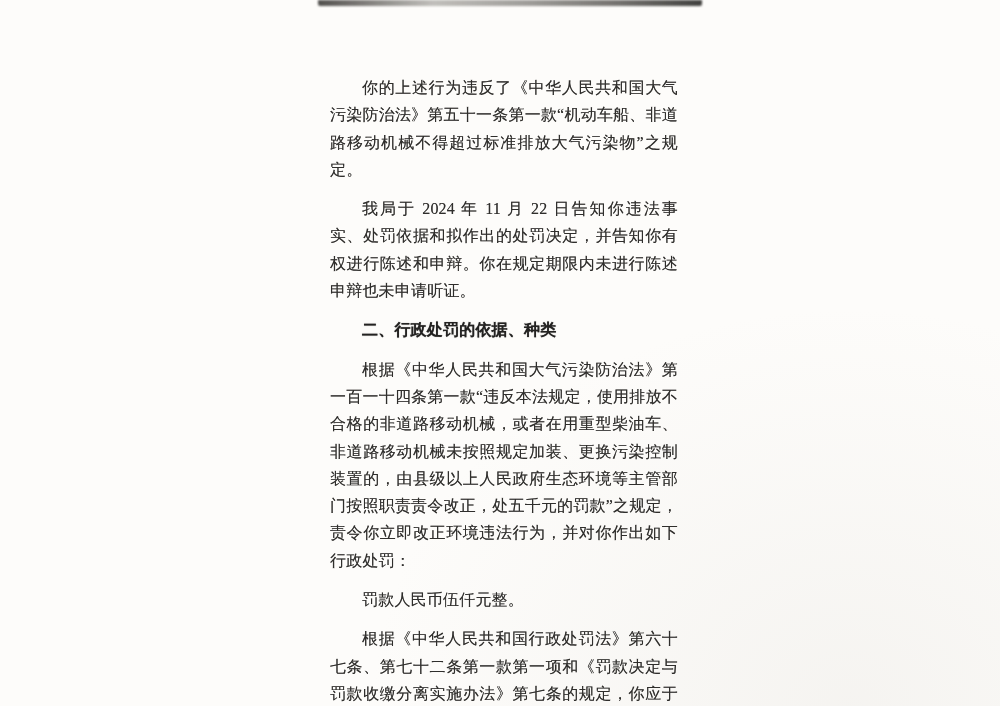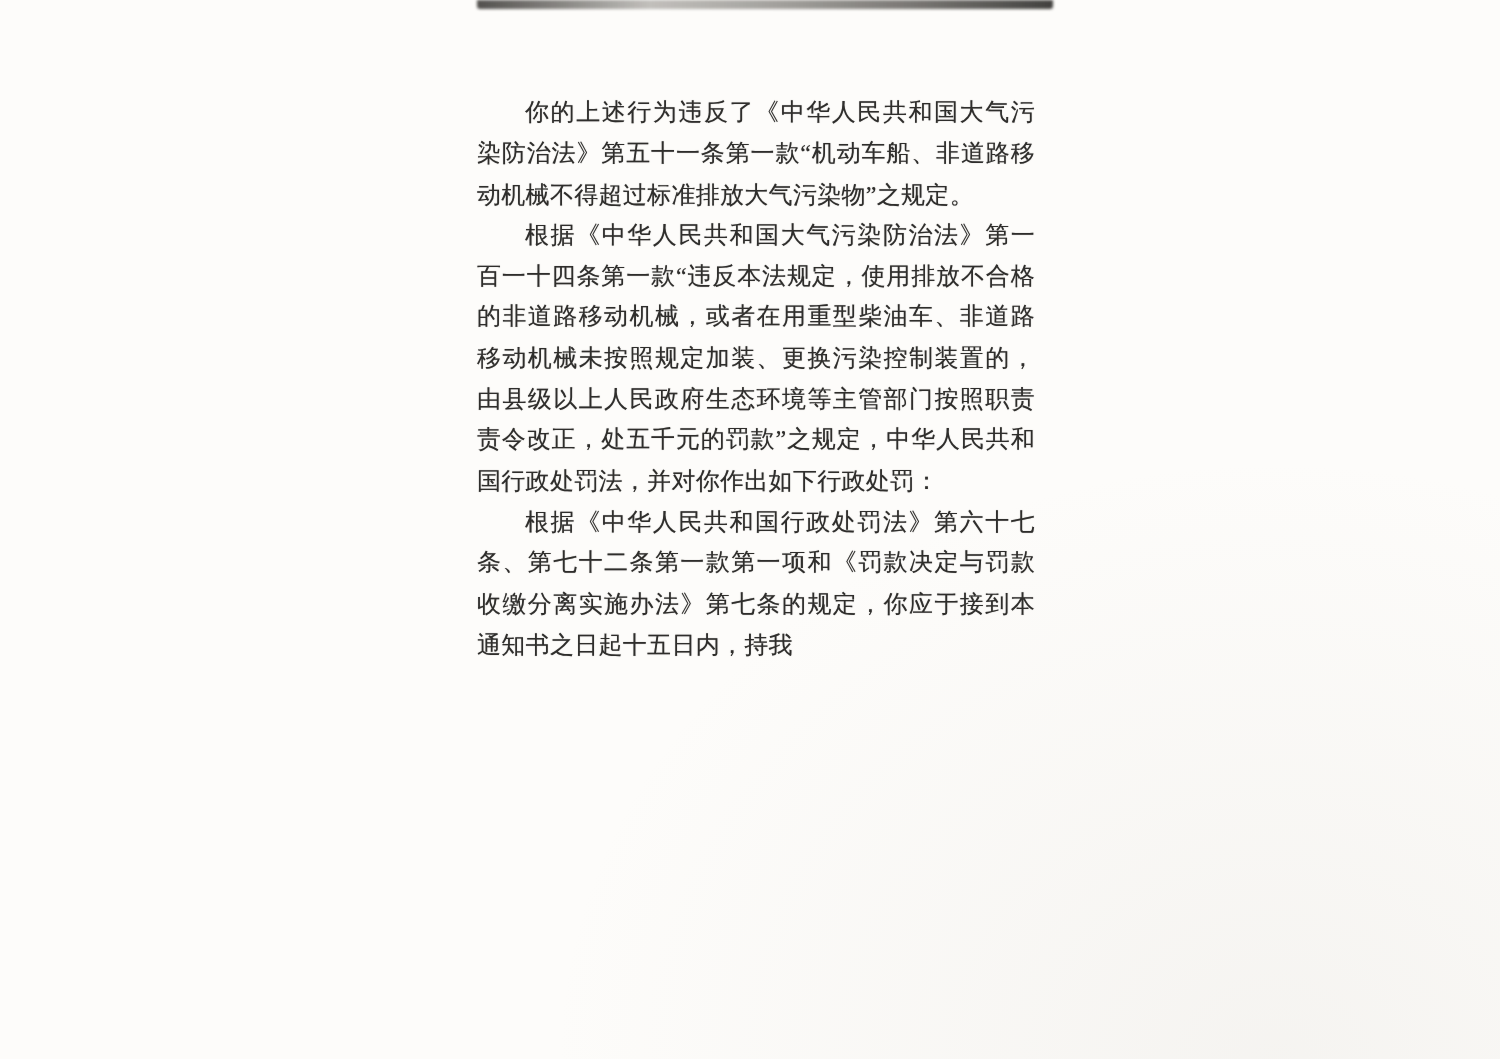--- a/index.html
+++ b/index.html
@@ -40,35 +40,38 @@
     font-family: "Liberation Serif", "DejaVu Serif", serif;
     font-size: 16px;
     line-height: 27.3px;
     color: var(--text_color, #2f2e2c);
     text-align: justify;
     text-justify: inter-ideograph;
     text-shadow: 0 0 0.6px rgba(47,46,44,0.55);
     letter-spacing: 0.2px;
   }
   .para {
-    margin: 0;
+    margin: 12px;
     text-indent: 2em;
   }
   .heading {
     font-weight: 700;
     color: var(--heading_color, #232221);
     text-shadow: 0 0 0.8px rgba(35,34,33,0.7);
   }
 </style>
 </head>
 <body>
 
 <div class="page">
 
   <div class="scan-bar"></div>
 
   <div class="text-column">
     <p class="para">你的上述行为违反了《中华人民共和国大气污染防治法》第五十一条第一款“机动车船、非道路移动机械不得超过标准排放大气污染物”之规定。</p>
-    <p class="para">根据《中华人民共和国大气污染防治法》第一百一十四条第一款“违反本法规定，使用排放不合格的非道路移动机械，或者在用重型柴油车、非道路移动机械未按照规定加装、更换污染控制装置的，由县级以上人民政府生态环境等主管部门按照职责责令改正，处五千元的罚款”之规定，中华人民共和国行政处罚法，并对你作出如下行政处罚：</p>
+    <p class="para">我局于 2024 年 11 月 22 日告知你违法事实、处罚依据和拟作出的处罚决定，并告知你有权进行陈述和申辩。你在规定期限内未进行陈述申辩也未申请听证。</p>
+    <p class="para heading">二、行政处罚的依据、种类</p>
+    <p class="para">根据《中华人民共和国大气污染防治法》第一百一十四条第一款“违反本法规定，使用排放不合格的非道路移动机械，或者在用重型柴油车、非道路移动机械未按照规定加装、更换污染控制装置的，由县级以上人民政府生态环境等主管部门按照职责责令改正，处五千元的罚款”之规定，责令你立即改正环境违法行为，并对你作出如下行政处罚：</p>
+    <p class="para">罚款人民币伍仟元整。</p>
     <p class="para">根据《中华人民共和国行政处罚法》第六十七条、第七十二条第一款第一项和《罚款决定与罚款收缴分离实施办法》第七条的规定，你应于接到本通知书之日起十五日内，持我</p>
   </div>
 
 </div>
 
 </body></html>

